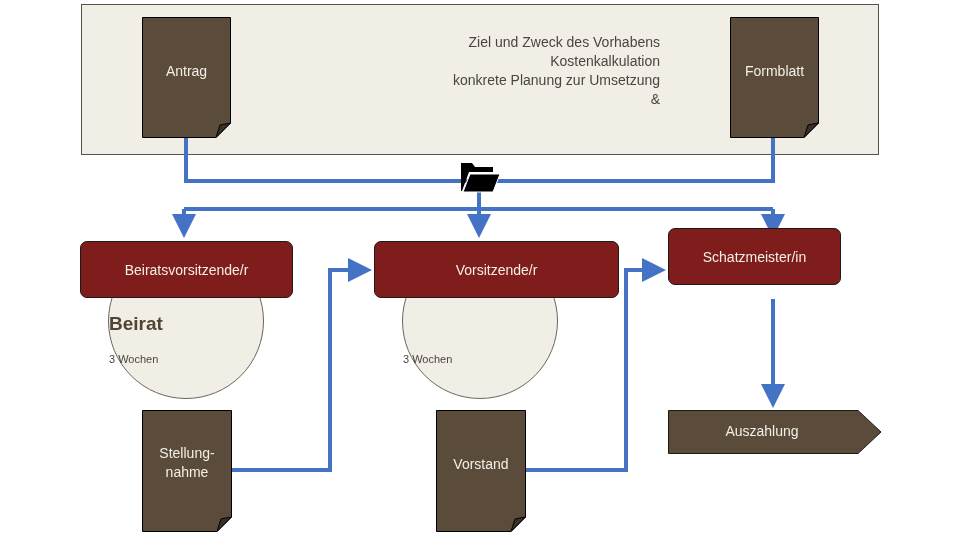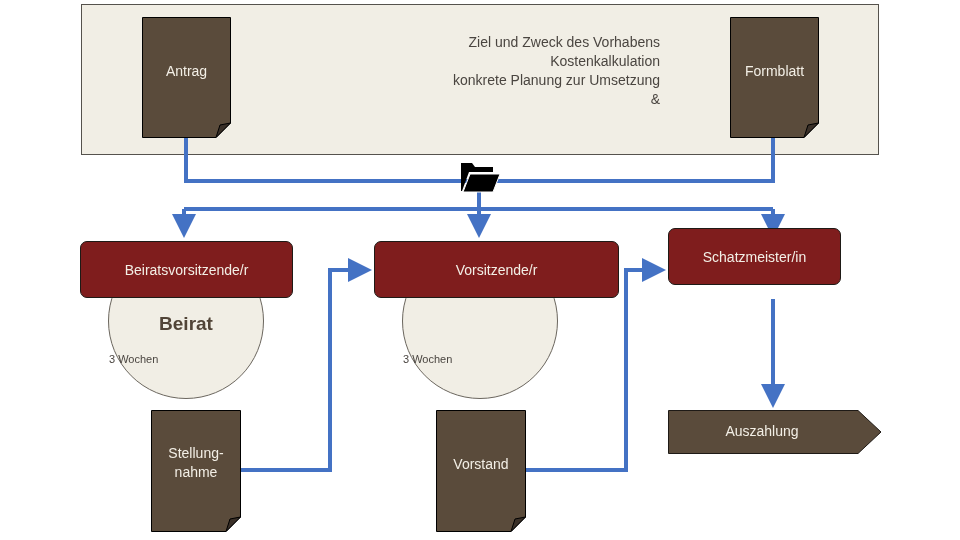--- a/index.html
+++ b/index.html
@@ -12,21 +12,21 @@
                 font-size: 14px; line-height: 19px; }
   .doc { position: absolute; }
   .doc svg { position: absolute; left: 0; top: 0; }
   .doc-label { position: absolute; left: 0; right: 0; color: #f3efe6; font-size: 14px;
                text-align: center; line-height: 19px; }
   .role { position: absolute; height: 57px; background: #7f1d1d; border: 1px solid #1e1a16;
           border-radius: 7px; box-sizing: border-box; color: #f3efe6; font-size: 14px;
           display: flex; align-items: center; justify-content: center; }
   .circle { position: absolute; width: 156px; height: 156px; border-radius: 50%;
             background: #f1eee5; border: 1px solid #6b665e; box-sizing: border-box; }
-  .circle-title { position: absolute; left: 0; right: 0; text-align: center; color: #514437;
+  .circle-title { position: absolute; left: 0; right: 0; text-align: left; color: #514437;
                   font-size: 19px; font-weight: bold; }
   .circle-sub { position: absolute; left: 0; right: 0; color: #4a4540;
                 font-size: 11px; }
   .flow { position: absolute; left: 0; top: 0; }
 </style>
 </head>
 <body>
 
 <div class="abs panel"></div>
 <div class="abs panel-text">
@@ -86,21 +86,21 @@
 </div>
 
 <div class="circle" style="left:402px;top:243px">
   <div class="circle-sub" style="top:109px">3 Wochen</div>
 </div>
 
 <div class="role" style="left:80px;top:241px;width:213px">Beiratsvorsitzende/r</div>
 <div class="role" style="left:374px;top:241px;width:245px">Vorsitzende/r</div>
 <div class="role" style="left:668px;top:228px;width:173px">Schatzmeister/in</div>
 
-<div class="doc" style="left:151px;top:410px;width:90px;height:122px">
+<div class="doc" style="left:142px;top:410px;width:90px;height:122px">
   <svg width="90" height="122">
     <path d="M0.5,0.5 L89.5,0.5 L89.5,107 L75,121.5 L0.5,121.5 Z" fill="#5a4b3b" stroke="#000" stroke-width="1"></path>
     <path d="M89.5,107 L79,109 L75,121.5 Z" fill="#3a3028" stroke="#000" stroke-width="1"></path>
   </svg>
   <div class="doc-label" style="top:34px">
     <div>Stellung-</div>
     <div>nahme</div>
   </div>
 </div>
 

